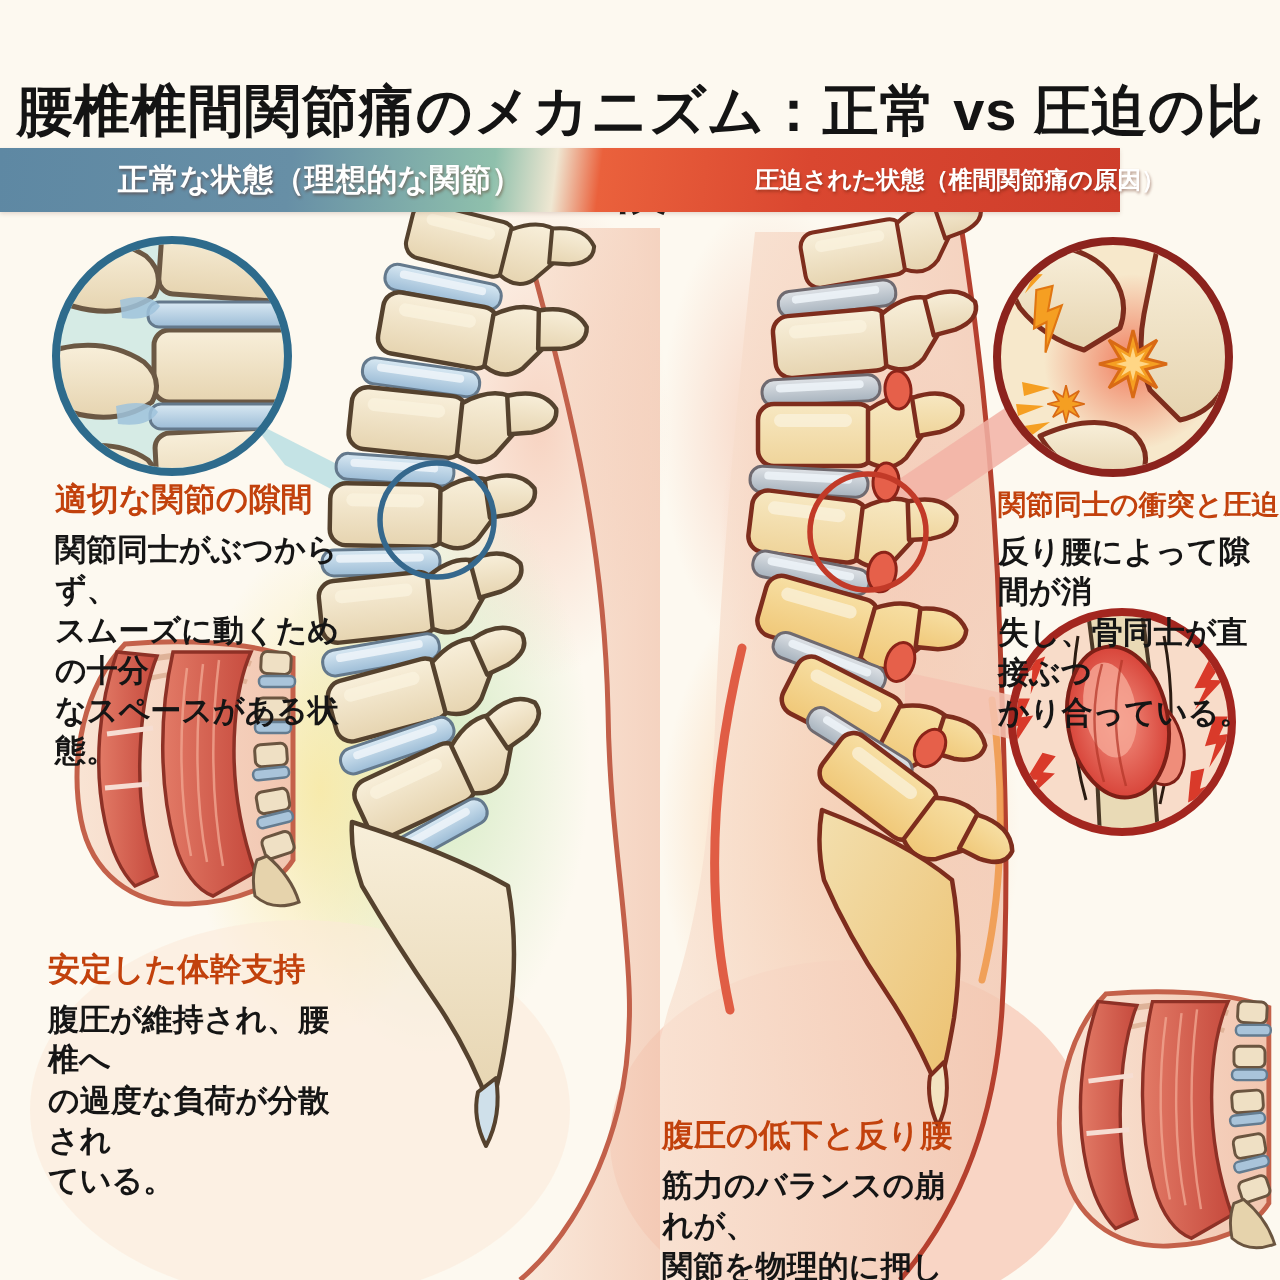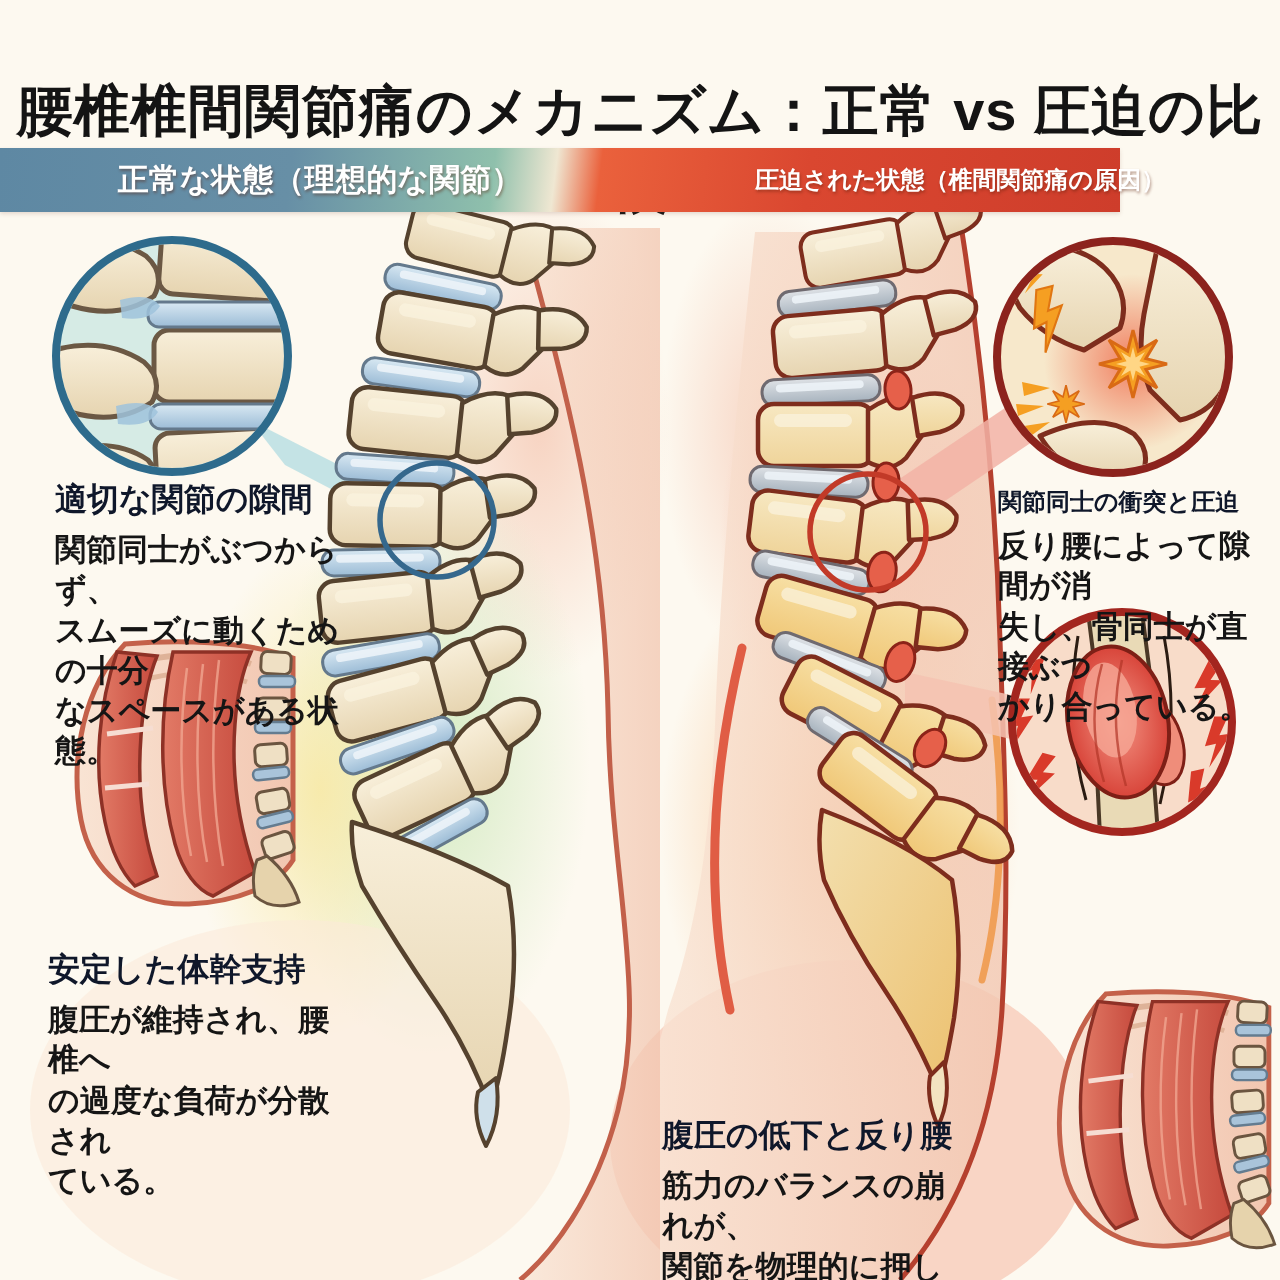--- a/index.html
+++ b/index.html
@@ -28,24 +28,24 @@
     align-items:center;justify-content:center;
     color:#ffffff;font-weight:800;
     text-shadow:1px 2px 3px rgba(90,30,10,.45);
     white-space:nowrap;
   }
   .band-left{left:0;width:640px;font-size:31px;}
   .band-right{left:640px;width:640px;font-size:24px;}
 
   .callout{position:absolute;color:#141414;}
   .callout-heading{
-    font-size:32px;font-weight:800;color:#0f172a;
+    font-size:32px;font-weight:800;color:#c2410c;
     margin:0 0 8px 0;white-space:nowrap;
   }
-  .callout-heading.small{font-size:24px;}
+  .callout-heading.small{font-size:28px;}
   .callout-heading.center{text-align:center;}
   .callout-body{
     font-size:31px;line-height:1.3;font-weight:600;
     white-space:pre-line;color:#151515;
   }
 </style>
 </head>
 <body>
 
 <div class="canvas">

